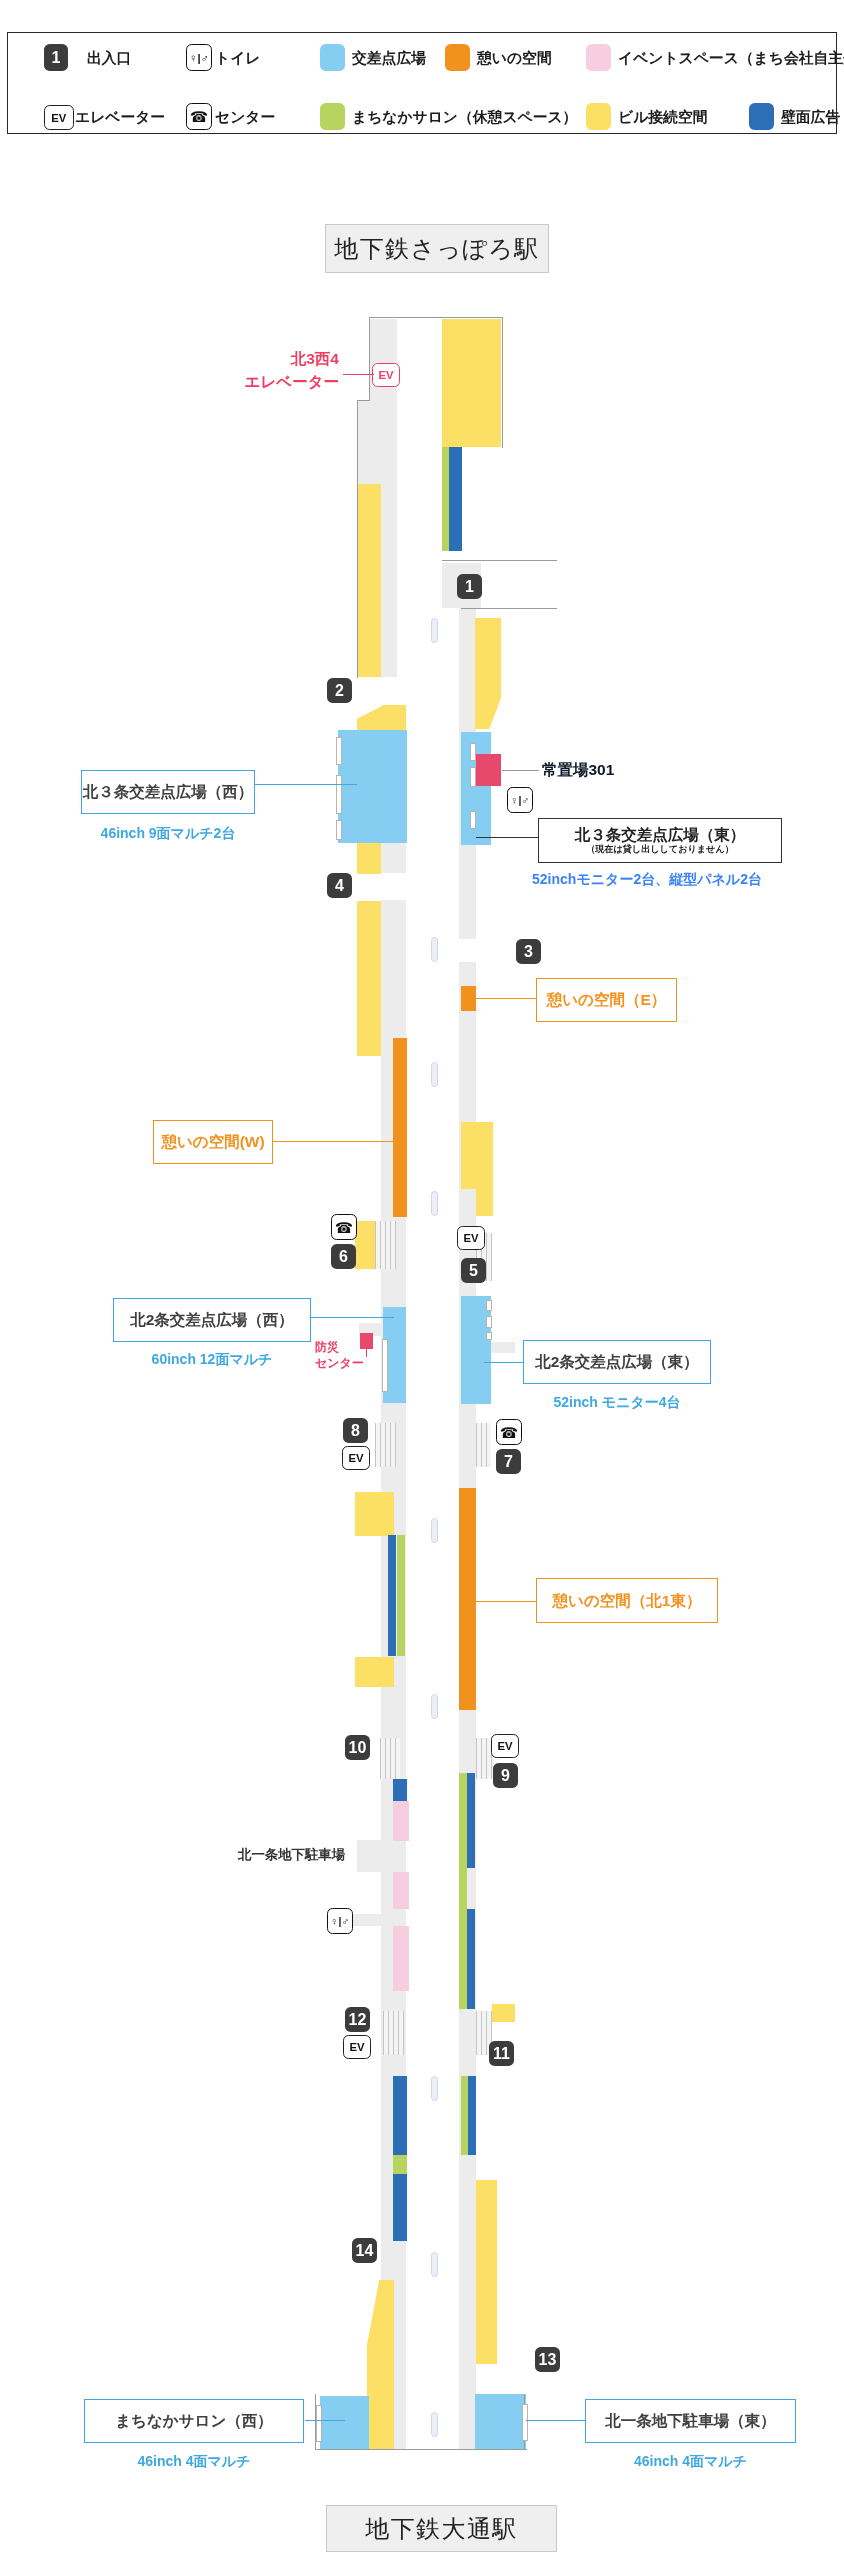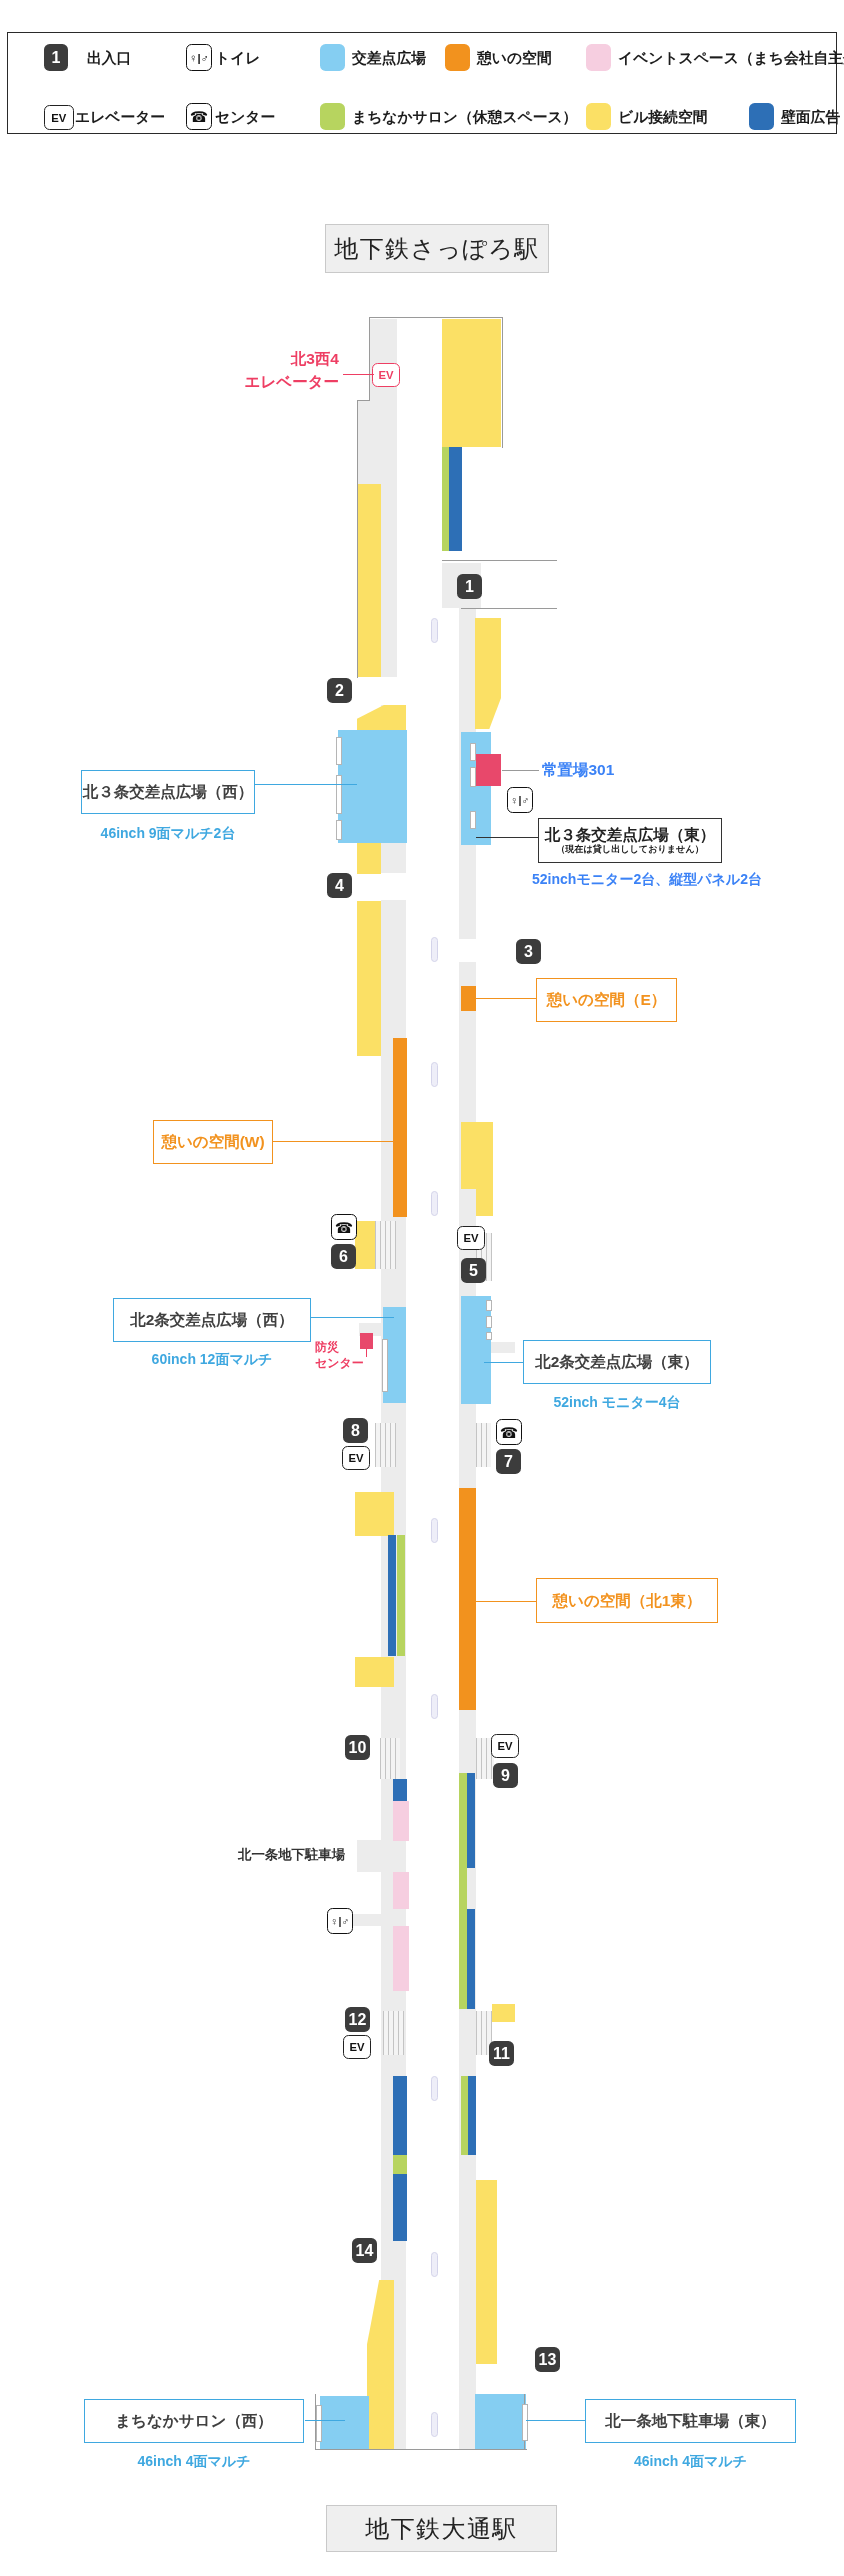--- a/index.html
+++ b/index.html
@@ -179,21 +179,21 @@
       <div class="ev-badge" style="left: 343px; top: 2035px;">EV</div>
       <div class="fac-badge" style="left: 507px; top: 787px; font-size: 10.6px;">♀|♂</div>
       <div class="fac-badge" style="left: 327px; top: 1908px; font-size: 10.6px;">♀|♂</div>
       <div class="fac-badge" style="left: 331px; top: 1214px; font-size: 14.8px;">☎</div>
       <div class="fac-badge" style="left: 496px; top: 1419px; font-size: 14.8px;">☎</div>
       <div class="annotation c-blue" style="left: 81px; top: 770px; width: 174px; height: 44px;">
         <div>北３条交差点広場（西）</div>
       </div>
       <div class="leader" style="left: 255px; top: 784px; width: 102px; height: 1.4px; background: rgb(63, 168, 224);"></div>
       <div class="ann-sub t-blue" style="left: 81px; top: 825px; width: 174px;">46inch 9面マルチ2台</div>
-      <div class="annotation c-black" style="left: 538px; top: 818px; width: 184px; height: 45px;">
+      <div class="annotation c-black" style="left: 538px; top: 818px; width: 244px; height: 45px;">
         <div>北３条交差点広場（東）</div>
         <div class="note">（現在は貸し出ししておりません）</div>
       </div>
       <div class="leader" style="left: 476px; top: 837px; width: 63px; height: 1.4px; background: rgb(51, 51, 51);"></div>
       <div class="ann-sub t-black" style="left: 529px; top: 871px; width: 236px;">52inchモニター2台、縦型パネル2台</div>
       <div class="annotation c-orange" style="left: 536px; top: 978px; width: 141px; height: 44px;">
         <div>憩いの空間（E）</div>
       </div>
       <div class="leader" style="left: 476px; top: 998px; width: 61px; height: 1.4px; background: rgb(242, 146, 30);"></div>
       <div class="annotation c-orange" style="left: 153px; top: 1120px; width: 120px; height: 44px;">
@@ -221,20 +221,20 @@
       <div class="ann-sub t-blue" style="left: 84px; top: 2453px; width: 220px;">46inch 4面マルチ</div>
       <div class="annotation c-blue" style="left: 585px; top: 2399px; width: 211px; height: 44px;">
         <div>北一条地下駐車場（東）</div>
       </div>
       <div class="leader" style="left: 526px; top: 2420px; width: 60px; height: 1.4px; background: rgb(63, 168, 224);"></div>
       <div class="ann-sub t-blue" style="left: 585px; top: 2453px; width: 211px;">46inch 4面マルチ</div>
       <div class="free-text" style="left: 190px; top: 348px; width: 149px; height: 45px; text-align: right; font-size: 15.5px; line-height: 22.5px; color: rgb(238, 62, 99);">北3西4
 エレベーター</div>
       <div class="free-text" style="left: 315px; top: 1340px; width: 74px; height: 32px; text-align: left; font-size: 12px; line-height: 15.5px; color: rgb(238, 62, 99);">防災
 センター</div>
-      <div class="free-text" style="left: 542px; top: 761px; width: 106px; height: 18.3px; text-align: left; font-size: 15.5px; line-height: 18.3px; color: #3b82f6;">常置場301</div>
+      <div class="free-text" style="left: 542px; top: 761px; width: 106px; height: 18.3px; text-align: left; font-size: 15.5px; line-height: 18.3px; color: #0f172a;">常置場301</div>
       <div class="free-text" style="left: 238px; top: 1846px; width: 127px; height: 17px; text-align: left; font-size: 13.4px; line-height: 17px; color: rgb(51, 51, 51);">北一条地下駐車場</div>
       <div class="leader" style="left: 343px; top: 374px; width: 31px; height: 1.4px; background: rgb(238, 62, 99);"></div>
       <div class="leader" style="left: 502px; top: 770px; width: 37px; height: 1.4px; background: rgb(153, 153, 153);"></div>
       <div class="leader" style="left: 366px; top: 1348px; width: 1.4px; height: 9.1px; background: rgb(238, 62, 99);"></div>
     </div>
 </div>
 
 
 </body></html>

